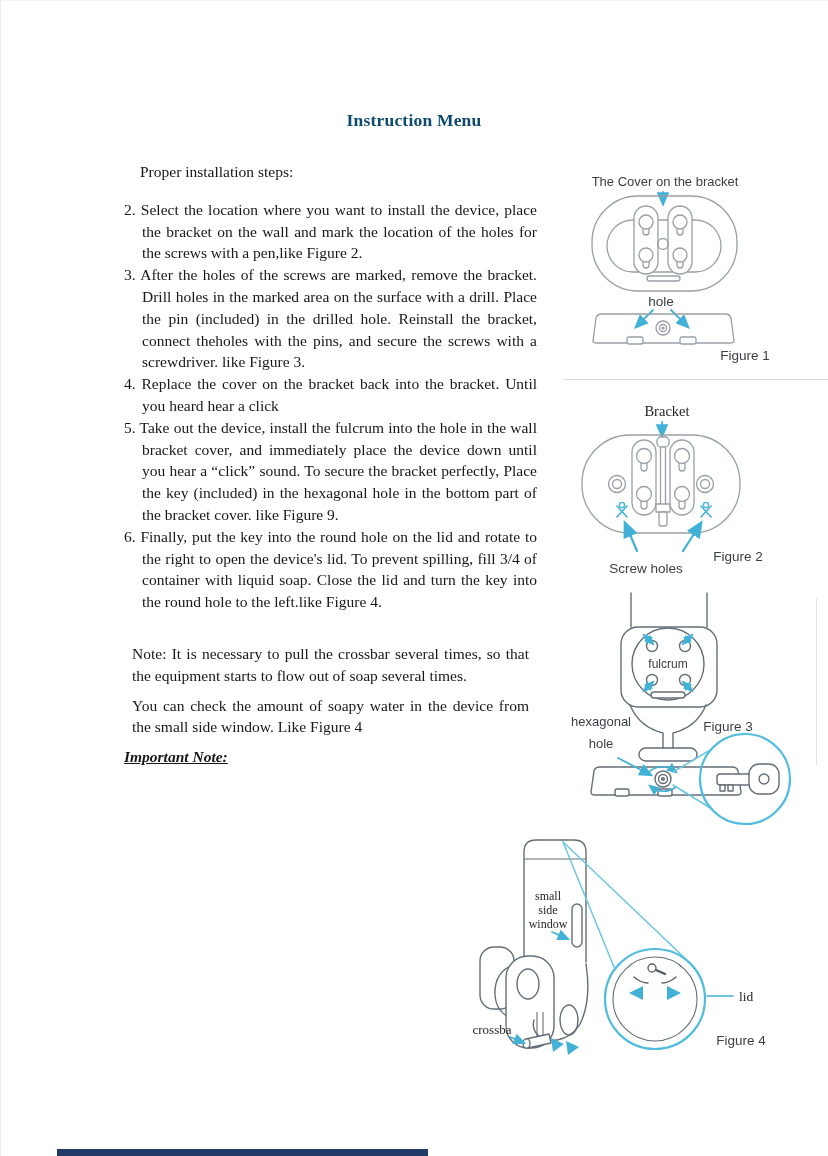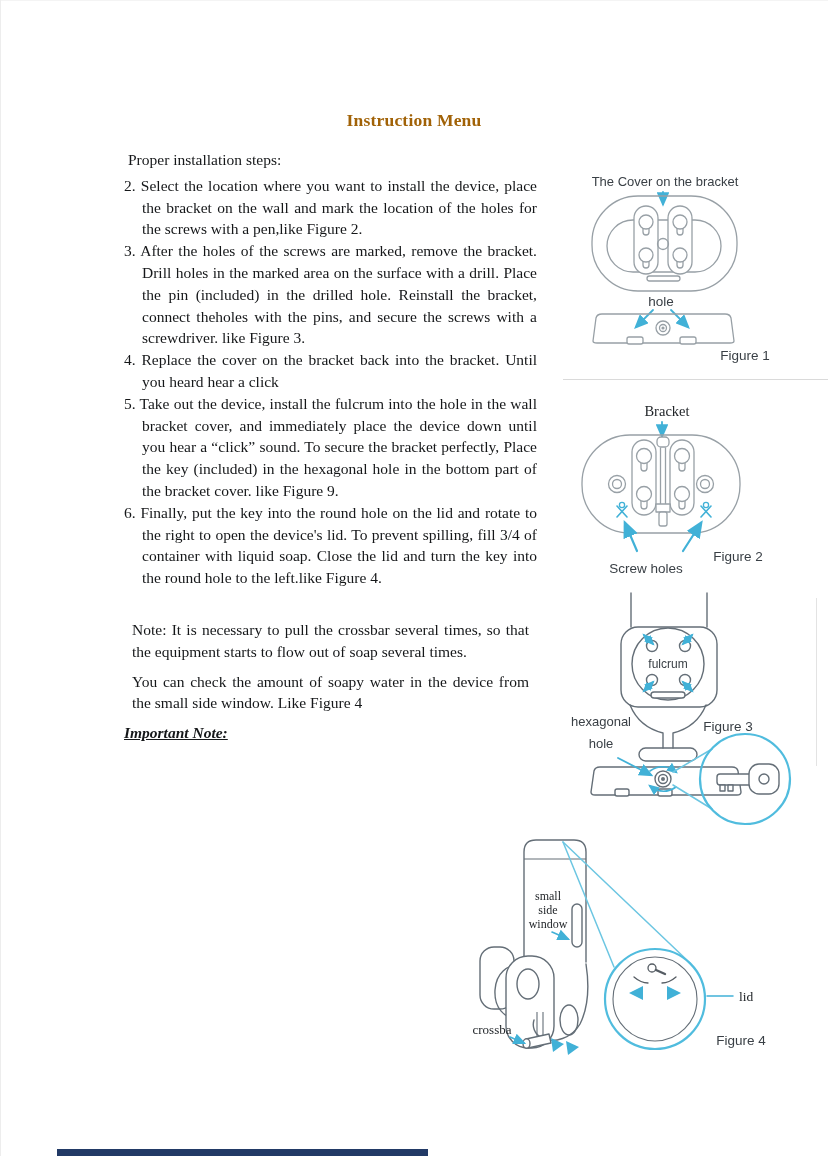--- a/index.html
+++ b/index.html
@@ -3,27 +3,27 @@
 <meta charset="utf-8">
 <style>
   html,body{margin:0;padding:0;background:#fff;}
   .page{
     position:relative;width:828px;height:1156px;background:#ffffff;overflow:hidden;
     font-family:"Liberation Serif",serif;color:#16181a;
     box-shadow:inset 1px 0 0 #ededed, inset 0 1px 0 #f4f4f4;
   }
   .doc-title{
     position:absolute;top:110px;left:0;width:828px;text-align:center;
-    font-size:17.5px;font-weight:bold;letter-spacing:.2px;color:#a16207;
+    font-size:17.5px;font-weight:bold;letter-spacing:.2px;color:#0c4a6e;
   }
   .textcol{
     position:absolute;left:124px;top:145px;width:413px;
     font-size:15.5px;line-height:21.8px;text-align:justify;color:#151719;
   }
-  .intro{margin:4px;}
+  .intro{margin:16px;}
   .step{padding-left:18px;text-indent:-18px;text-align:justify;}
   .gap{height:22px;}
   .note{margin:8px;text-align:justify;}
   .important-heading{font-weight:bold;font-style:italic;text-decoration:underline;}
   .important-text{text-align:justify;}
   .figsvg{position:absolute;}
   .divider{position:absolute;background:#dadada;}
   .vline{position:absolute;background:#e3e3e3;}
   .navy-bar{position:absolute;left:57px;top:1149px;width:371px;height:7px;background:#223a66;}
   

